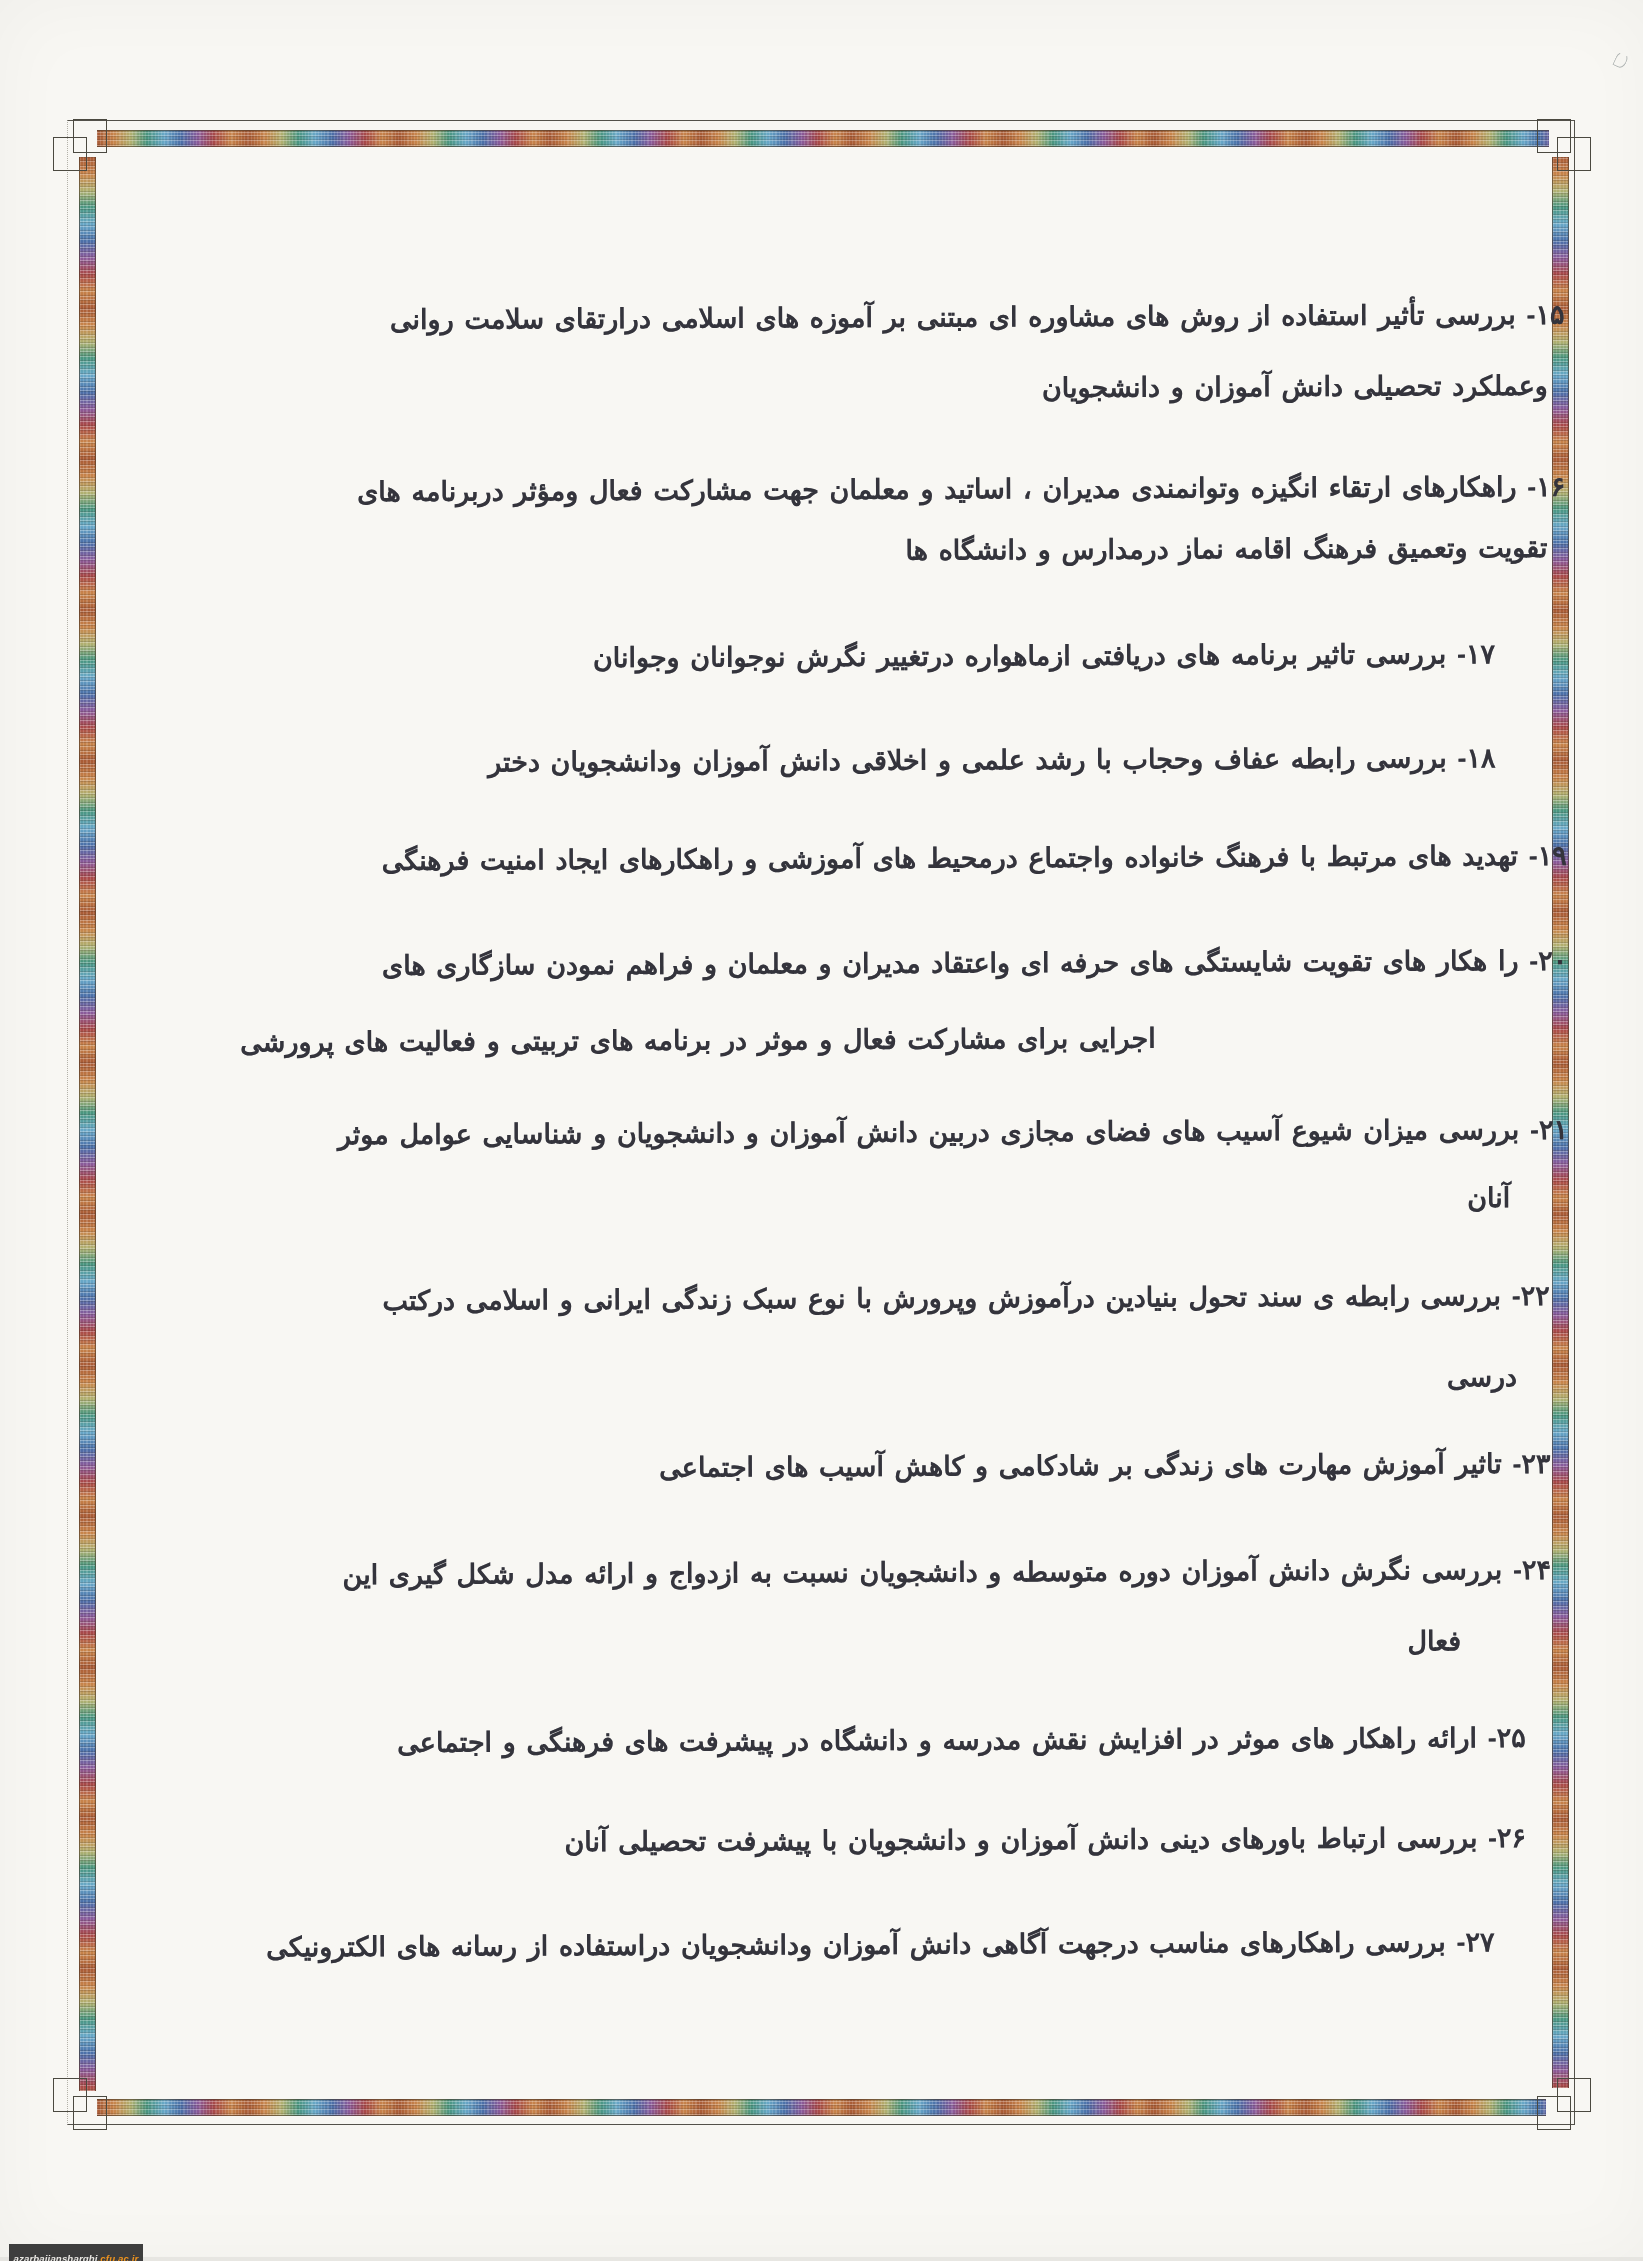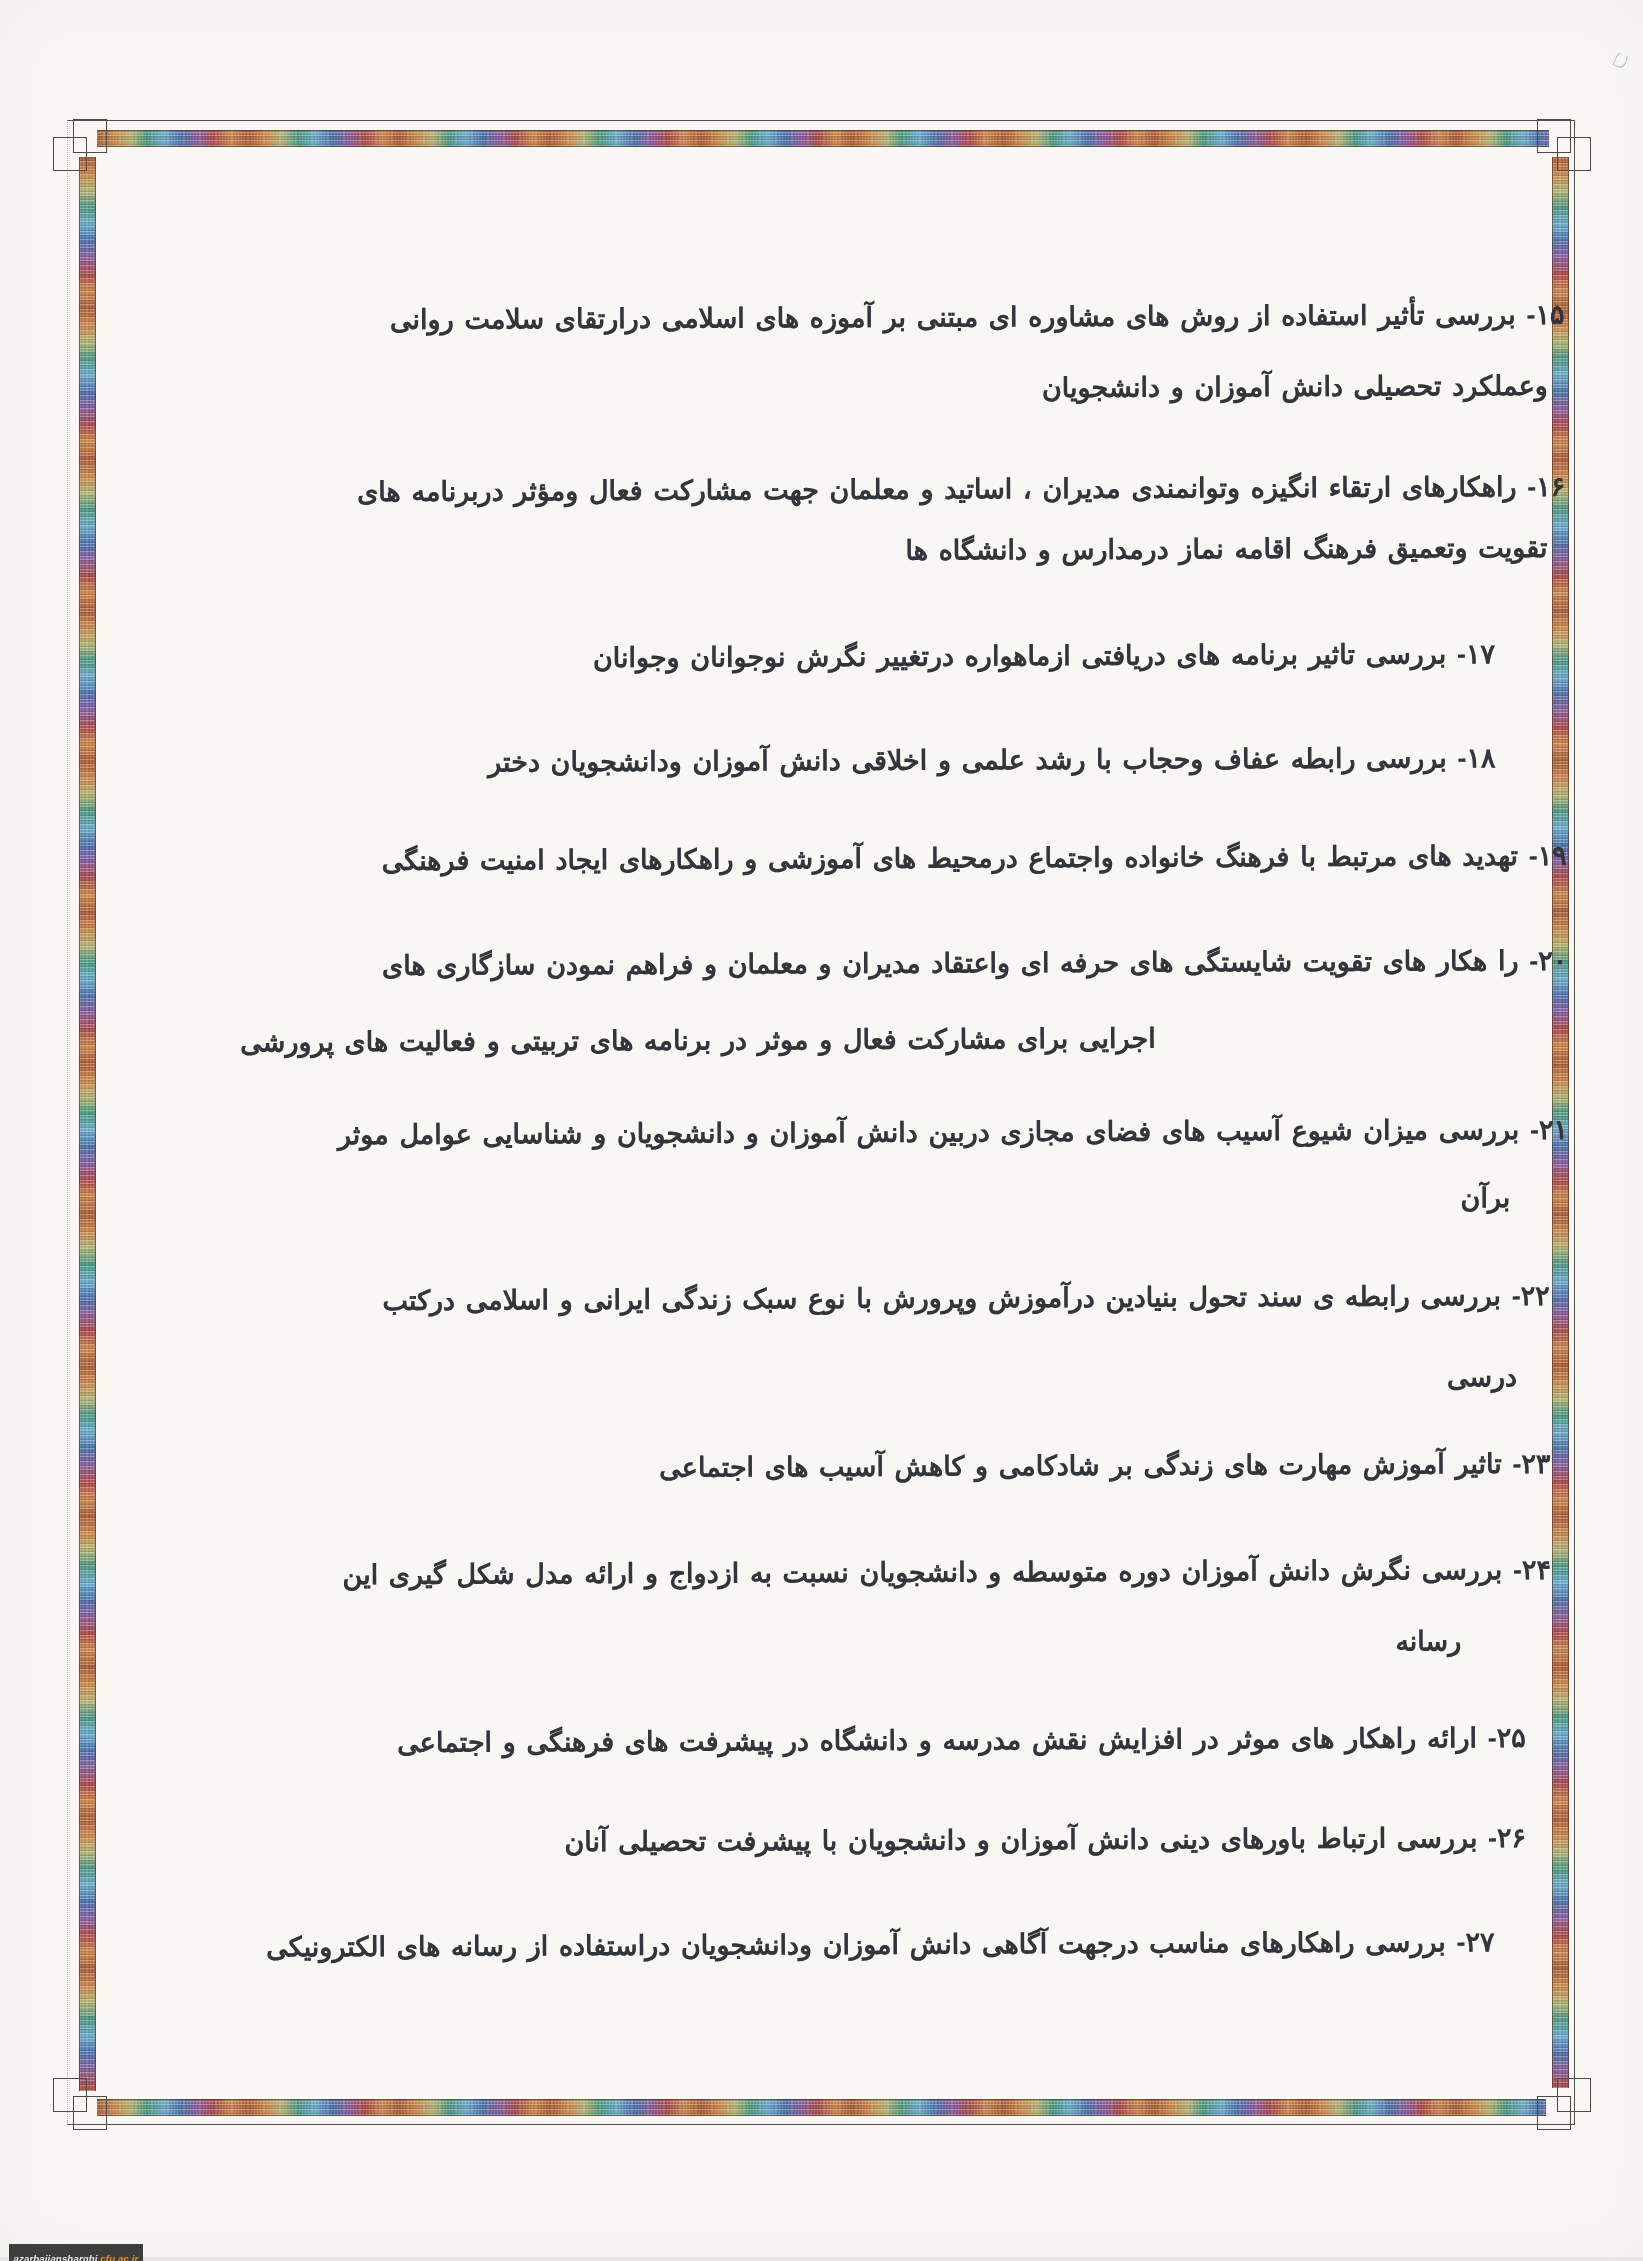--- a/index.html
+++ b/index.html
@@ -110,29 +110,29 @@
     <div class="t" style="top:641px;right:155px;">۱۷- بررسی تاثیر برنامه های دریافتی ازماهواره درتغییر نگرش نوجوانان وجوانان</div>
 
     <div class="t" style="top:745px;right:155px;">۱۸- بررسی رابطه عفاف وحجاب با رشد علمی و اخلاقی دانش آموزان ودانشجویان دختر</div>
 
     <div class="t" style="top:843px;right:84px;">۱۹- تهدید های مرتبط با فرهنگ خانواده واجتماع درمحیط های آموزشی و راهکارهای ایجاد امنیت فرهنگی</div>
 
     <div class="t" style="top:948px;right:84px;">۲۰- را هکار های تقویت شایستگی  های حرفه ای واعتقاد مدیران و معلمان و فراهم نمودن سازگاری های</div>
     <div class="t" style="top:1024px;right:496px;">اجرایی برای مشارکت فعال و موثر در برنامه های تربیتی و فعالیت های پرورشی</div>
 
     <div class="t" style="top:1117px;right:84px;">۲۱- بررسی میزان شیوع آسیب های فضای مجازی دربین دانش آموزان و دانشجویان  و شناسایی عوامل موثر</div>
-    <div class="t" style="top:1185px;right:142px;">برآن</div>
+    <div class="t" style="top:1185px;right:142px;">آنان</div>
 
     <div class="t" style="top:1283px;right:103px;">۲۲- بررسی رابطه ی سند تحول بنیادین درآموزش وپرورش با نوع سبک زندگی ایرانی و اسلامی درکتب</div>
     <div class="t" style="top:1364px;right:136px;">درسی</div>
 
     <div class="t" style="top:1451px;right:103px;">۲۳- تاثیر آموزش مهارت های زندگی بر شادکامی و کاهش آسیب های اجتماعی</div>
 
     <div class="t" style="top:1557px;right:103px;">۲۴-  بررسی نگرش دانش آموزان دوره متوسطه و دانشجویان  نسبت به ازدواج و ارائه مدل شکل گیری  این</div>
-    <div class="t" style="top:1628px;right:193px;">رسانه</div>
+    <div class="t" style="top:1628px;right:193px;">فعال</div>
 
     <div class="t" style="top:1725px;right:129px;">۲۵- ارائه  راهکار های موثر در افزایش نقش مدرسه و دانشگاه در پیشرفت های فرهنگی و اجتماعی</div>
 
     <div class="t" style="top:1825px;right:129px;">۲۶- بررسی ارتباط  باورهای دینی دانش آموزان و دانشجویان با پیشرفت تحصیلی آنان</div>
 
     <div class="t" style="top:1929px;right:161px;">۲۷- بررسی راهکارهای مناسب درجهت آگاهی دانش آموزان ودانشجویان دراستفاده از رسانه های  الکترونیکی</div>
   </div>
 
   <div class="squiggle"></div>
   <div class="edge-r"></div>

